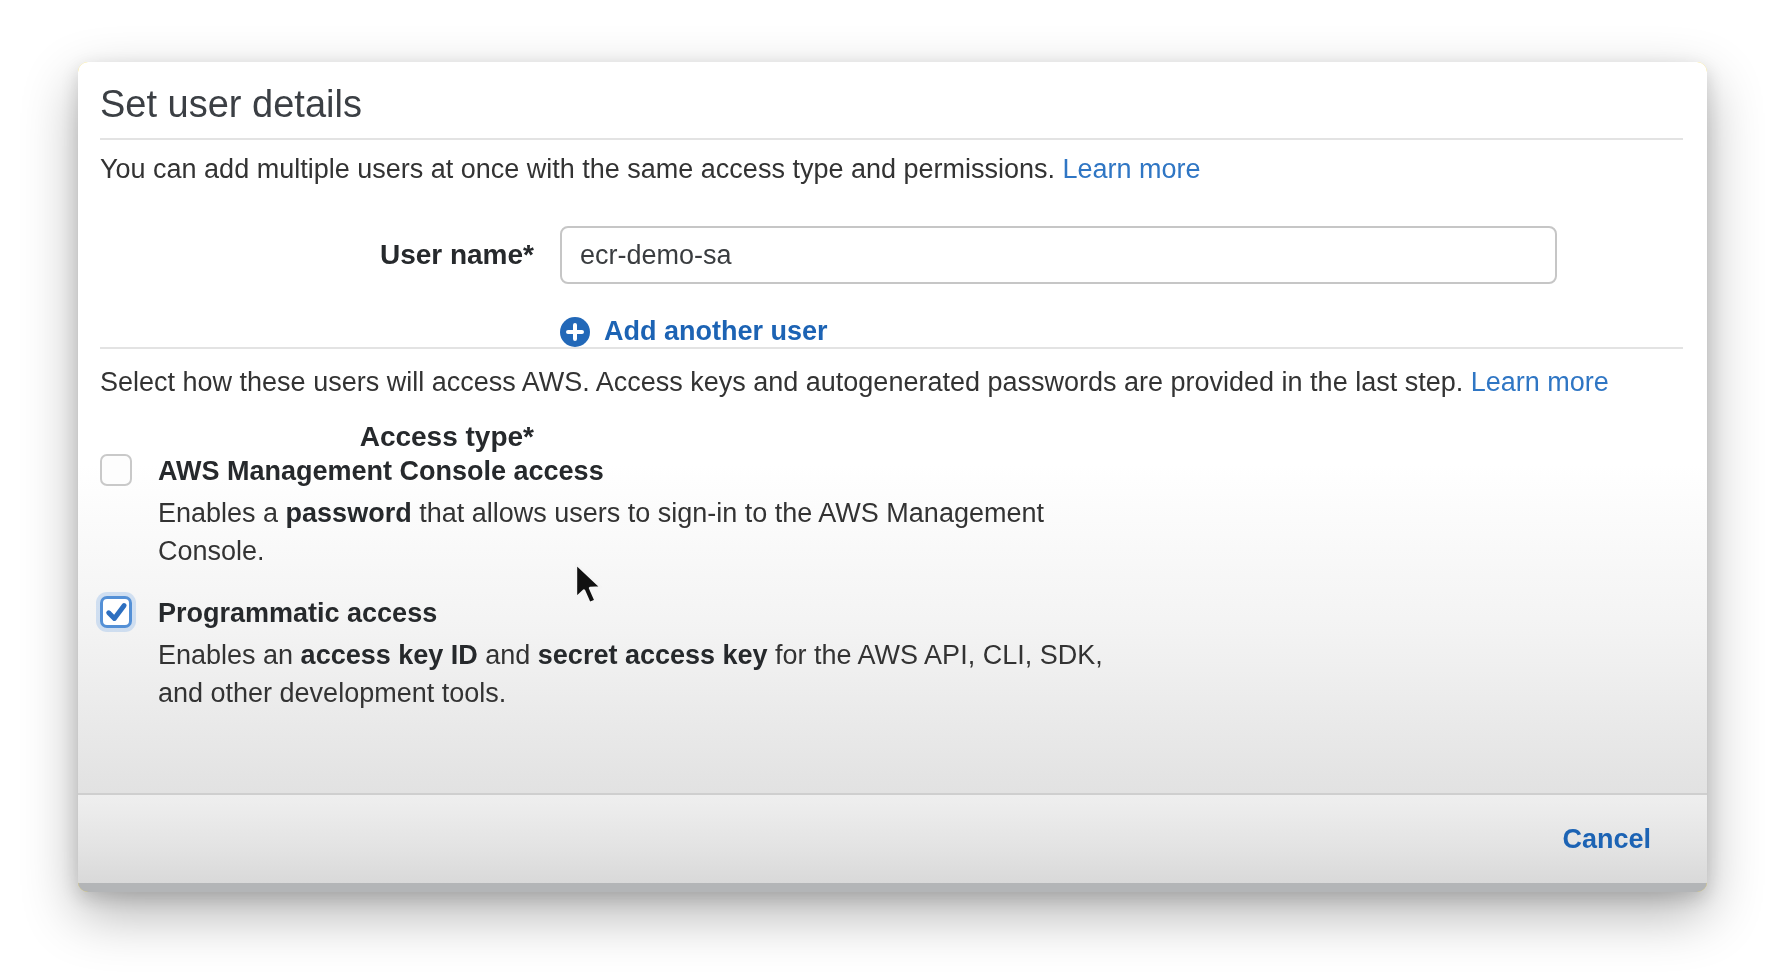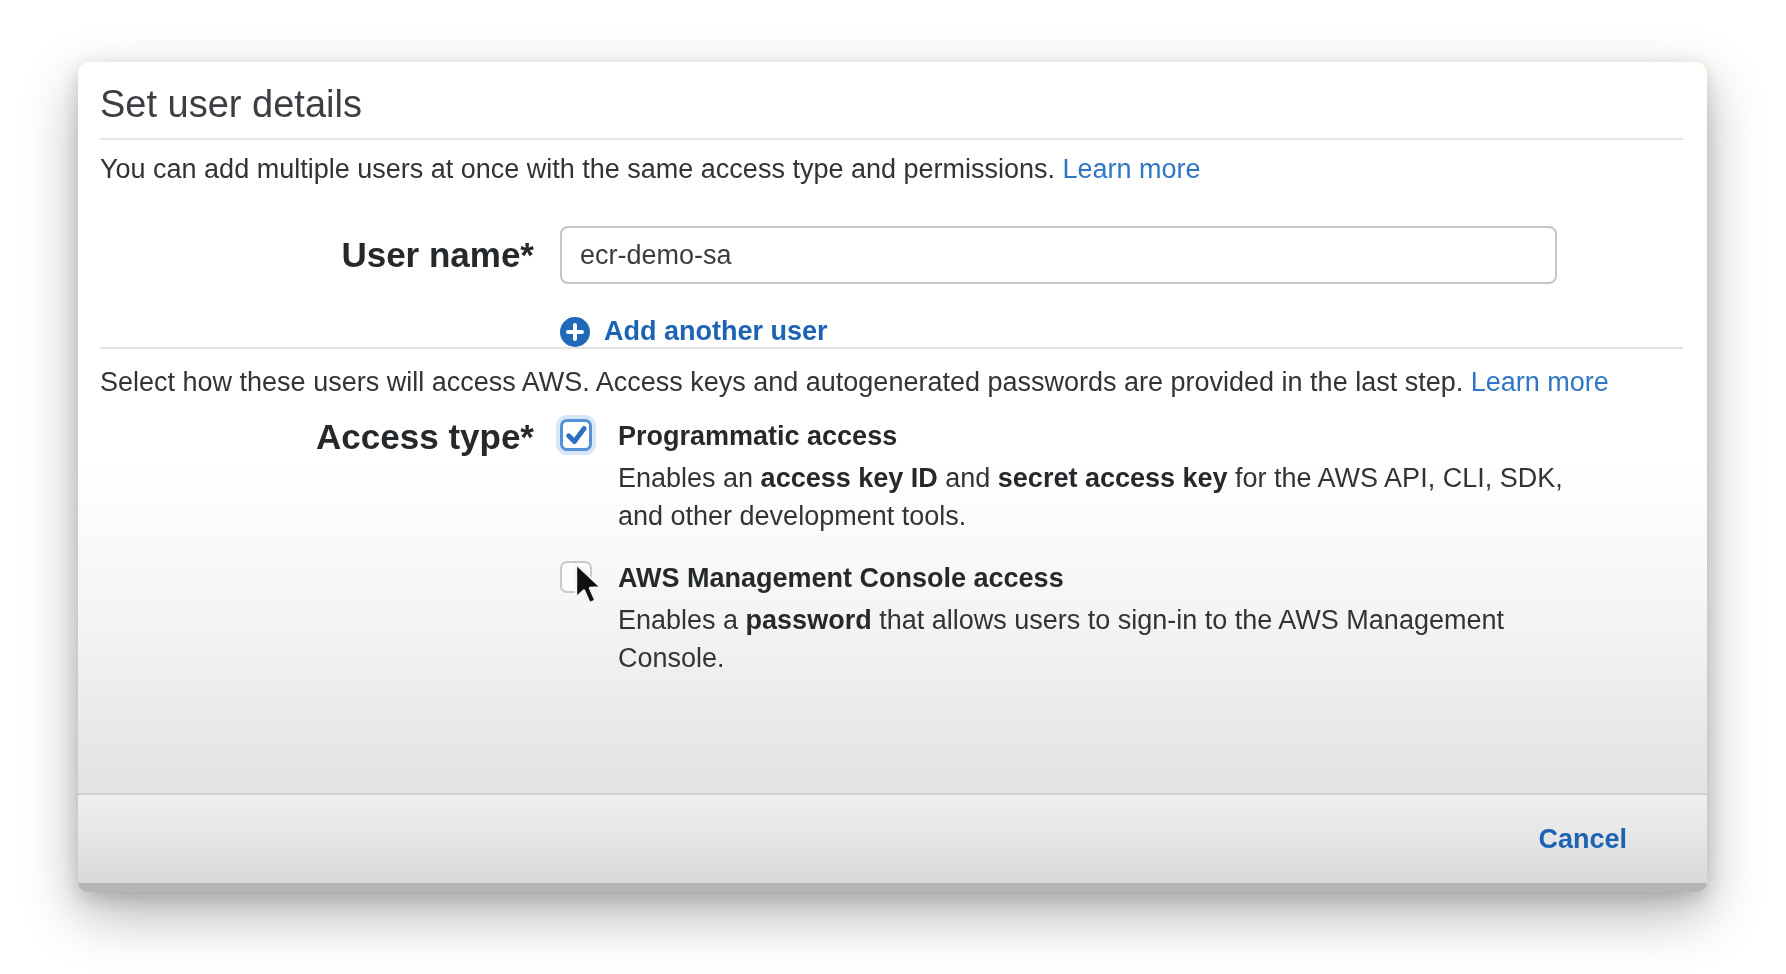--- a/index.html
+++ b/index.html
@@ -24,24 +24,24 @@
     margin:0 0 12px 0;font-size:38px;line-height:44px;font-weight:400;color:#3b3f44;
   }
   h2.section-title{
     margin:104px 0 0 0;font-size:34px;line-height:46px;font-weight:400;color:#3b3f44;
   }
   .divider{border:none;border-top:2px solid #e3e3e3;margin:0;}
   p.lead{margin:10px 0 0 0;font-size:27px;line-height:38px;color:#333;}
   p.lead2{margin:14px 0 0 0;font-size:27px;line-height:38px;color:#333;}
   a.link{color:#2f76c4;text-decoration:none;cursor:pointer;}
   .form-row{display:flex;align-items:flex-start;margin-top:38px;}
-  .access-row{display:flex;align-items:flex-start;margin-top:18px;}
+  .access-row{display:flex;align-items:flex-start;margin-top:18px;flex-direction:column;}
   .label-col{
     width:460px;box-sizing:border-box;text-align:right;padding-right:26px;
-    font-size:35px;font-weight:bold;color:#26292c;flex:none;
+    font-size:28px;font-weight:bold;color:#26292c;flex:none;
   }
   .form-row .label-col{line-height:58px;}
   .access-row .label-col{line-height:34px;padding-top:1px;}
   input.text-input{
     width:997px;height:58px;box-sizing:border-box;
     border:2px solid #c6c6c6;border-radius:8px;background:#fff;
     font-family:"Liberation Sans", sans-serif;
     font-size:27px;color:#3a3d40;padding:0 18px;outline:none;
   }
   .add-user-row{display:flex;align-items:center;margin:32px 0 0 460px;}
@@ -65,21 +65,21 @@
   }
   .option-text{margin-left:26px;}
   .option-title{font-size:27px;line-height:34px;font-weight:bold;color:#26292c;}
   .option-desc{margin-top:6px;font-size:27px;line-height:38px;color:#333;max-width:980px;}
   .option-desc b{color:#26292c;}
   .footer{
     height:88px;border-top:2px solid #cfcfcf;box-sizing:content-box;
     background:linear-gradient(180deg,#efefef 0%,#e3e3e3 60%,#d9d9d9 100%);
     display:flex;align-items:center;justify-content:flex-end;padding-right:4px;
   }
-  .cancel-link{font-size:27px;font-weight:bold;color:#1c63b4;cursor:pointer;margin-right:76px;}
+  .cancel-link{font-size:27px;font-weight:bold;color:#1c63b4;cursor:pointer;margin-right:52px;}
   .next-button{
     height:52px;padding:0 26px;border-radius:8px;cursor:pointer;
     border:2px solid #1f518c;
     background:linear-gradient(180deg,#3e84cd 0%,#3274bd 55%,#2b64a8 100%);
     color:#ffffff;font-family:"Liberation Sans", sans-serif;
     font-size:27px;font-weight:bold;
     text-shadow:0 -1px 1px rgba(0,0,0,0.35);
     box-shadow:0 1px 2px rgba(0,0,0,0.25);
   }
   .bottom-strip{height:9px;background:#b3b5b7;}
@@ -117,36 +117,36 @@
     <p class="lead2"><span>Select how these users will access AWS. Access keys and autogenerated passwords are provided in the last step.</span>
       <a class="link">Learn more</a>
     </p>
 
     <div class="access-row">
       <div class="label-col">Access type*</div>
 
       <div class="options-col">
 
         <div class="option">
+          <span class="checkbox"></span>
+          <div class="option-text">
+            <div class="option-title">AWS Management Console access</div>
+            <div class="option-desc"><span>Enables a </span><b>password</b><span> that allows users to sign-in to the AWS Management Console.</span></div>
+          </div>
+        </div>
+
+        <div class="option">
           <span class="checkbox checked">
             <svg width="26" height="26" viewBox="0 0 32 32">
               <path d="M7 17 L14 24 L26 8" fill="none" stroke="#2d6fc0" stroke-width="6" stroke-linecap="round" stroke-linejoin="round"></path>
             </svg>
           </span>
           <div class="option-text">
             <div class="option-title">Programmatic access</div>
             <div class="option-desc"><span>Enables an </span><b>access key ID</b><span> and </span><b>secret access key</b><span> for the AWS API, CLI, SDK, and other development tools.</span></div>
-          </div>
-        </div>
-
-        <div class="option">
-          <span class="checkbox"></span>
-          <div class="option-text">
-            <div class="option-title">AWS Management Console access</div>
-            <div class="option-desc"><span>Enables a </span><b>password</b><span> that allows users to sign-in to the AWS Management Console.</span></div>
           </div>
         </div>
 
       </div>
     </div>
   </div>
 
   <div class="footer">
     <span class="cancel-link">Cancel</span>
   </div>

